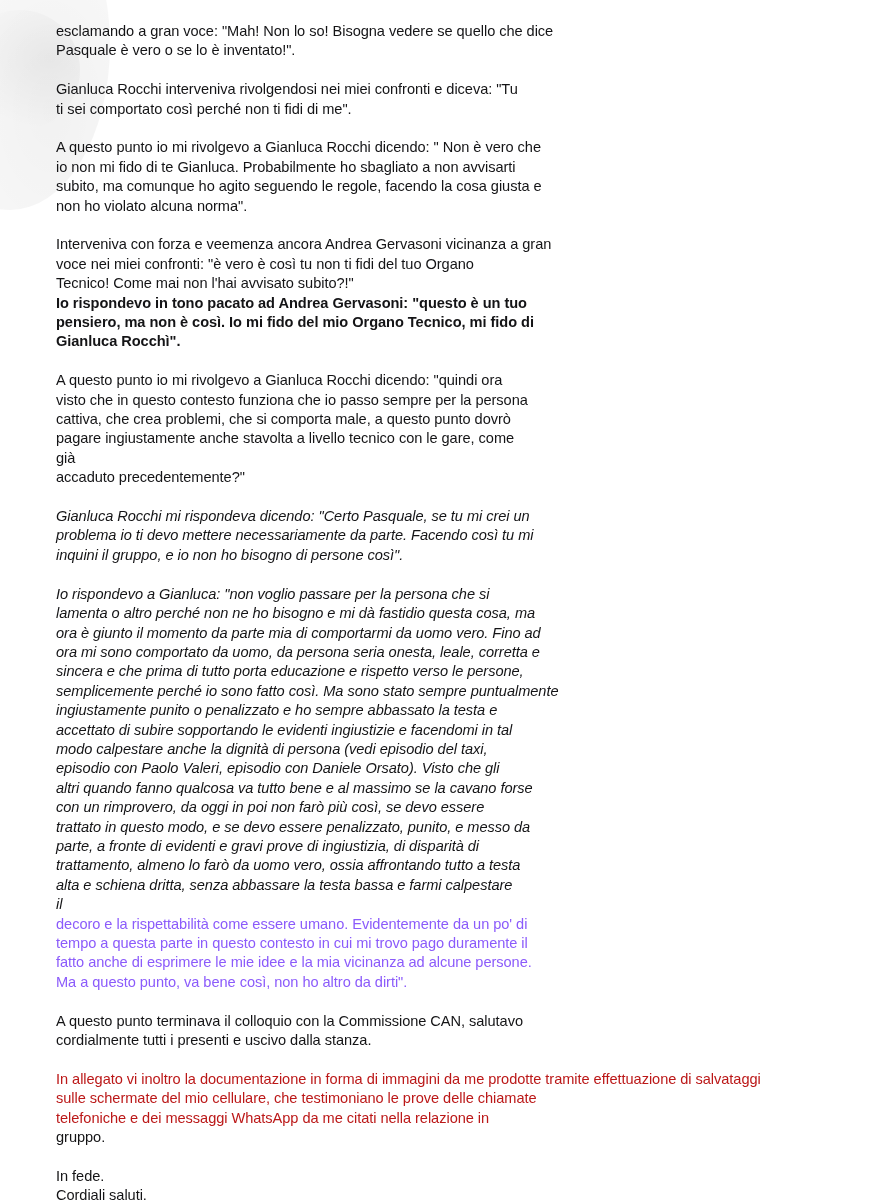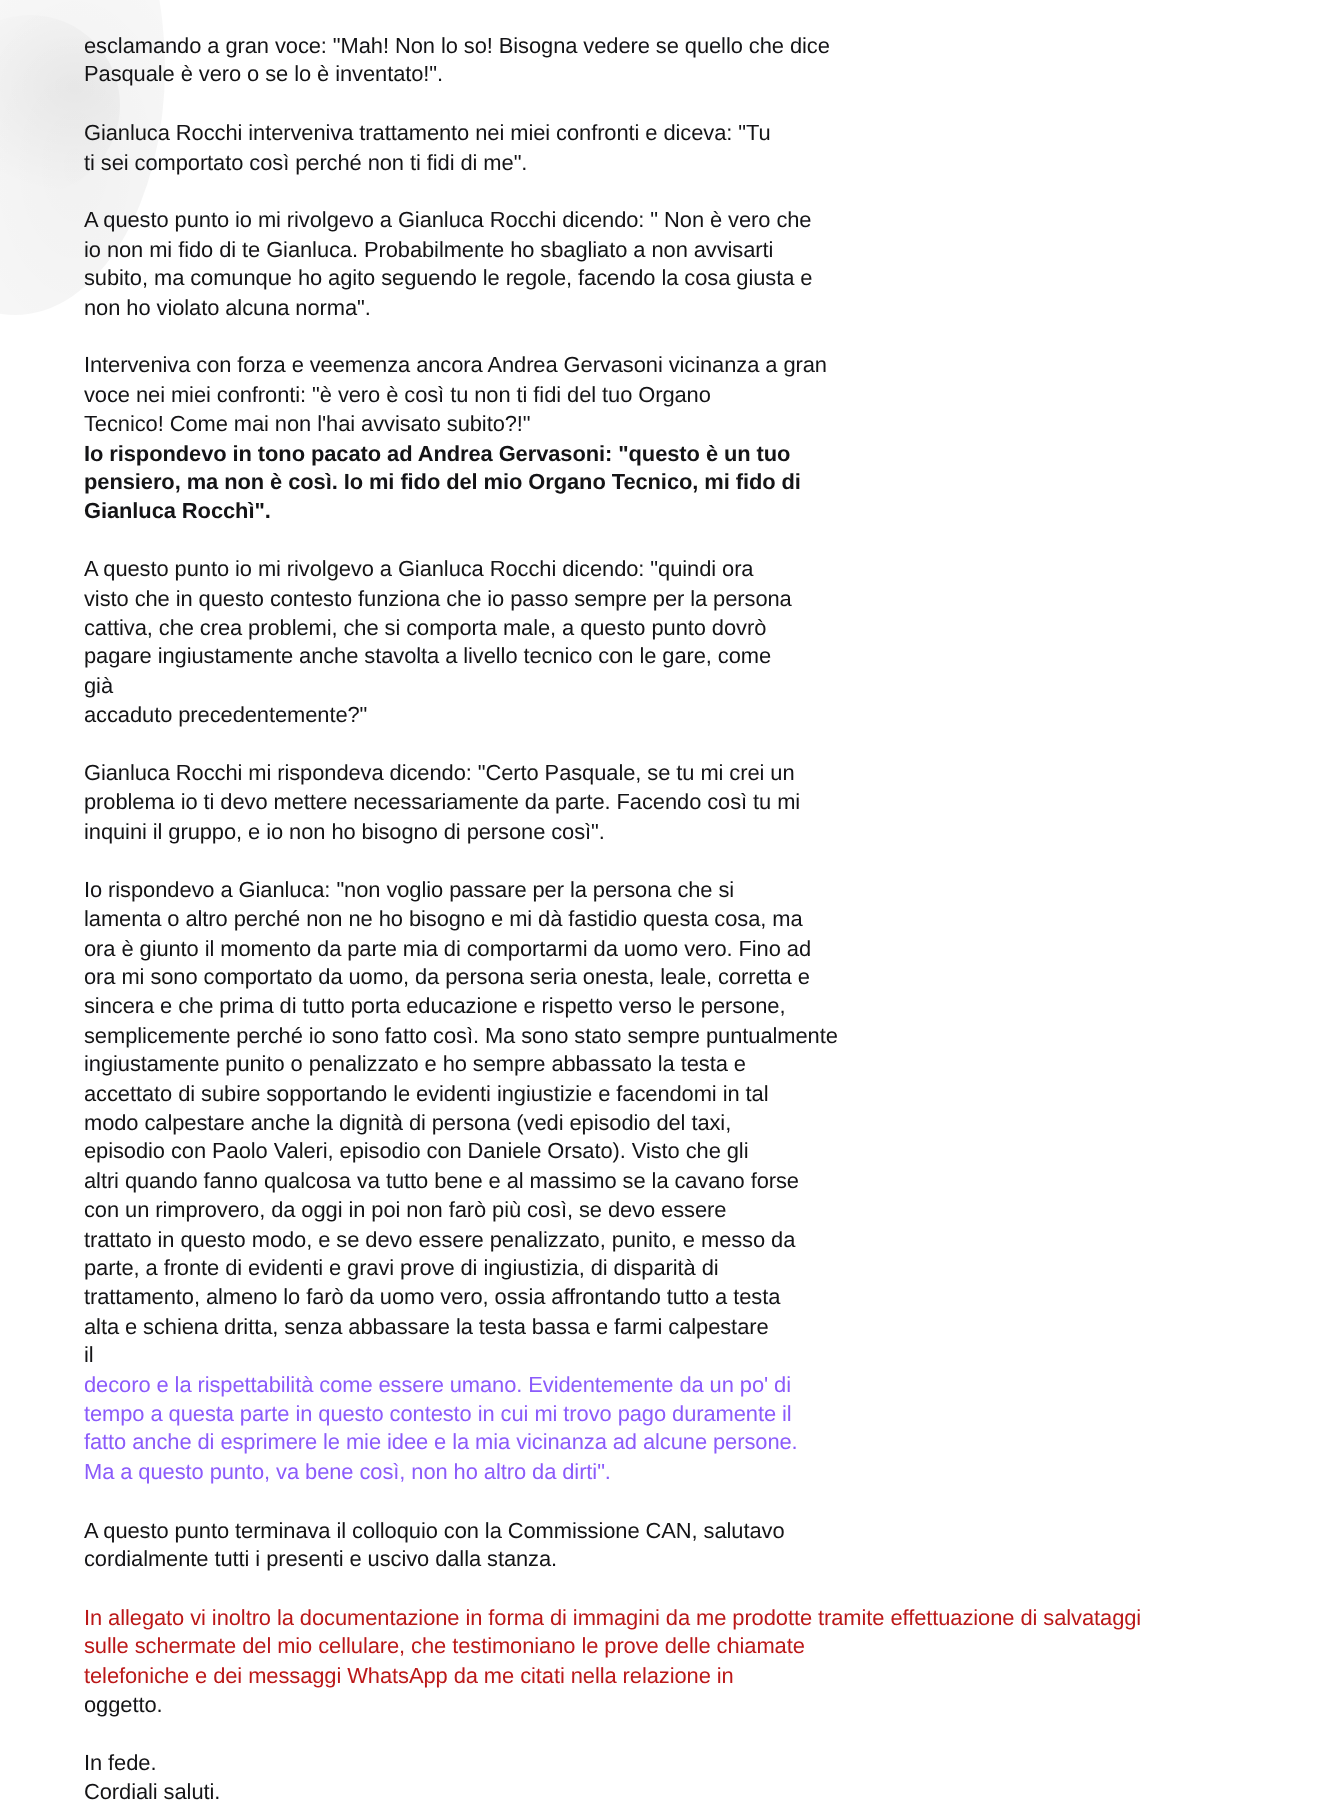--- a/index.html
+++ b/index.html
@@ -59,21 +59,21 @@
     text-rendering: optimizeLegibility;
   }
   
   p.para + p.para { margin-top: 19.4px; }
 
   
   .ind-0  { margin-left: 0px; }
   .ind-1  { margin-left: 2px; }
   .ind-2  { margin-left: 4px; }
   .ind-3  { margin-left: 6px; }
-  .ind-4  { margin-left: 8px; }
+  .ind-4  { margin-left: 8px; font-style: italic; }
   .ind-5  { margin-left: 10px; }
   .ind-6  { margin-left: 12px; }
   .ind-7  { margin-left: 14px; }
 
   .gap-sm { margin-top: 19.4px !important; }
   .gap-none { margin-top: 0 !important; }
 
   
   .body-text { filter: contrast(1.04); }
 </style>
@@ -81,21 +81,21 @@
 <body style="background: rgb(255, 255, 255);">
 
 <div class="page" style="background: rgb(255, 255, 255);">
 
   <div class="scan-shadow"></div>
   <div class="scan-shadow-2"></div>
 
   <div class="body-text">
       <p class="para ind-0 gap-none" style="color: rgb(24, 24, 26);">esclamando a gran voce: "Mah! Non lo so! Bisogna vedere se quello che dice
 Pasquale è vero o se lo è inventato!".</p>
-      <p class="para ind-0 gap-sm" style="color: rgb(24, 24, 26);">Gianluca Rocchi interveniva trattamento nei miei confronti e diceva: "Tu
+      <p class="para ind-0 gap-sm" style="color: rgb(24, 24, 26);">Gianluca Rocchi interveniva rivolgendosi nei miei confronti e diceva: "Tu
 ti sei comportato così perché non ti fidi di me".</p>
       <p class="para ind-1 gap-sm" style="color: rgb(24, 24, 26);">A questo punto io mi rivolgevo a Gianluca Rocchi dicendo: " Non è vero che
 io non mi fido di te Gianluca. Probabilmente ho sbagliato a non avvisarti
 subito, ma comunque ho agito seguendo le regole, facendo la cosa giusta e
 non ho violato alcuna norma".</p>
       <p class="para ind-1 gap-sm" style="color: rgb(24, 24, 26);">Interveniva con forza e veemenza ancora Andrea Gervasoni vicinanza a gran
 voce nei miei confronti: "è vero è così tu non ti fidi del tuo Organo
 Tecnico! Come mai non l'hai avvisato subito?!"</p>
       <p class="para ind-1 gap-none" style="color: rgb(24, 24, 26); font-weight: bold;">Io rispondevo in tono pacato ad Andrea Gervasoni: "questo è un tuo
 pensiero, ma non è così. Io mi fido del mio Organo Tecnico, mi fido di
@@ -128,18 +128,18 @@
 il</p>
       <p class="para ind-5 gap-none" style="color: #8b5cf6;">decoro e la rispettabilità come essere umano. Evidentemente da un po' di
 tempo a questa parte in questo contesto in cui mi trovo pago duramente il
 fatto anche di esprimere le mie idee e la mia vicinanza ad alcune persone.
 Ma a questo punto, va bene così, non ho altro da dirti".</p>
       <p class="para ind-6 gap-sm" style="color: rgb(24, 24, 26);">A questo punto terminava il colloquio con la Commissione CAN, salutavo
 cordialmente tutti i presenti e uscivo dalla stanza.</p>
       <p class="para ind-6 gap-sm" style="color: #b91c1c;">In allegato vi inoltro la documentazione in forma di immagini da me prodotte tramite effettuazione di salvataggi
 sulle schermate del mio cellulare, che testimoniano le prove delle chiamate
 telefoniche e dei messaggi WhatsApp da me citati nella relazione in</p>
-      <p class="para ind-6 gap-none" style="color: rgb(24, 24, 26);">oggetto.</p>
+      <p class="para ind-6 gap-none" style="color: rgb(24, 24, 26);">gruppo.</p>
       <p class="para ind-7 gap-sm" style="color: rgb(24, 24, 26);">In fede.
 Cordiali saluti.</p>
     </div>
 
 </div>
 
 </body></html>

